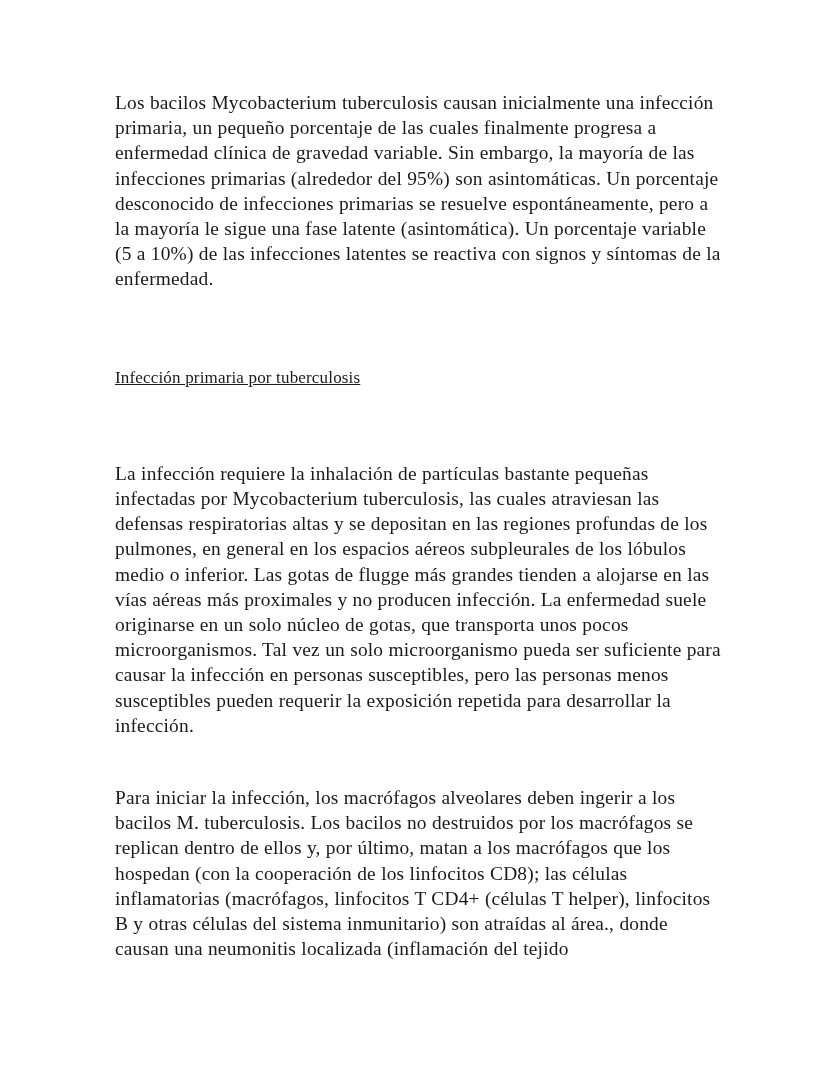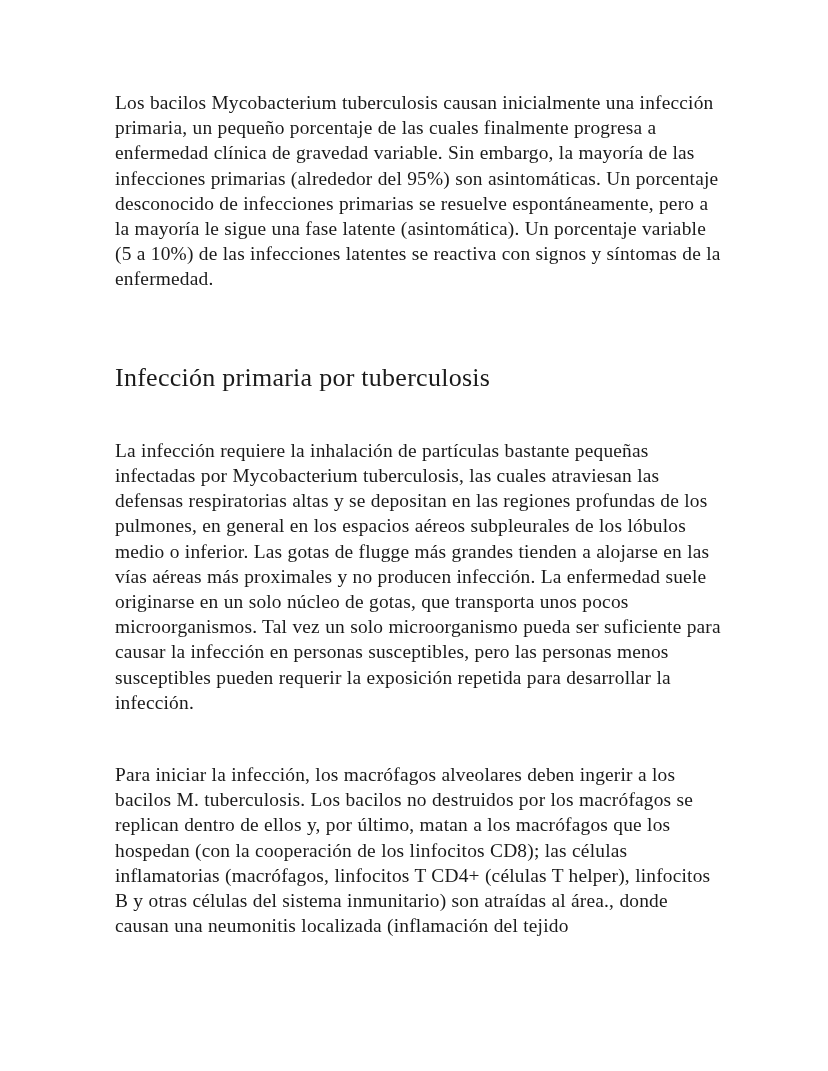--- a/index.html
+++ b/index.html
@@ -32,28 +32,29 @@
     line-height: 25.2px;
     text-align: left;
     margin: 0 0 25px 0;
     letter-spacing: 0.01em;
     word-spacing: 0.01em;
     font-variant-numeric: oldstyle-nums;
     -webkit-font-feature-settings: "onum" 1;
     font-feature-settings: "onum" 1;
   }
   .heading-line {
-    font-size: 26px;
+    font-size: 17px;
     line-height: 25.2px;
-    margin: 0 0 18px 0;
+    margin: 0 0 41px 0;
     font-weight: normal;
     letter-spacing: 0.01em;
     font-variant-numeric: oldstyle-nums;
     -webkit-font-feature-settings: "onum" 1;
     font-feature-settings: "onum" 1;
+    text-decoration: underline;
   }
   .spacer-sm { height: 22px; }
   .spacer-md { height: 26px; }
   .spacer-lg { height: 30px; }
 </style>
 </head>
 <body>
 
 <div class="page">
   <div class="text-column">

